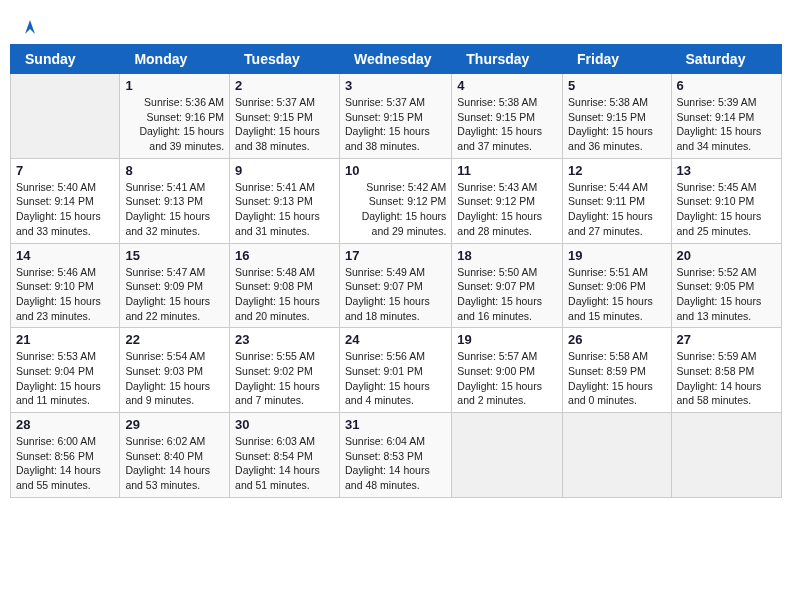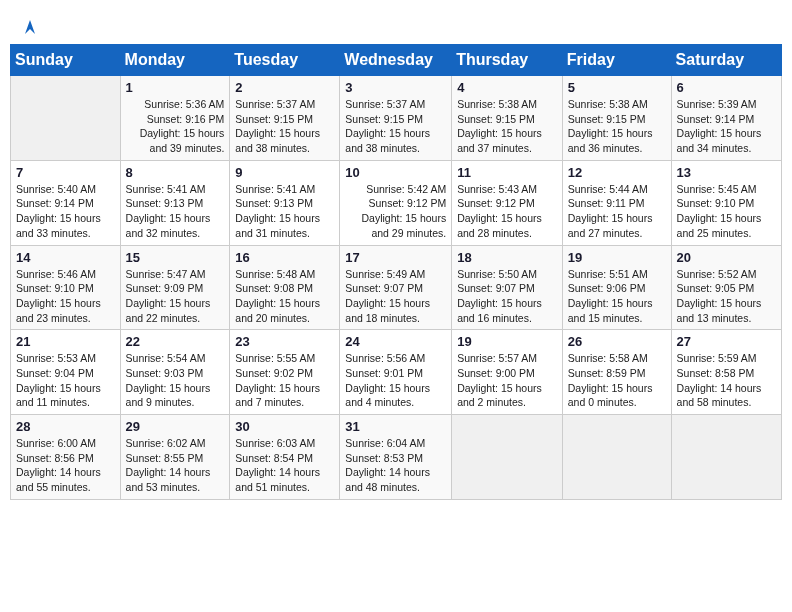--- a/index.html
+++ b/index.html
@@ -38,22 +38,22 @@
     }
     table {
       width: 100%;
       border-collapse: collapse;
       font-size: 11px;
     }
     thead tr th {
       background: #1565c0;
       color: #fff;
       text-align: left;
-      padding: 6px 4px;
-      font-size: 16px;
+      padding: 6px 14px;
+      font-size: 14px;
       font-weight: bold;
       border: 1px solid #1565c0;
     }
     tbody tr td {
       border: 1px solid #ccc;
       vertical-align: top;
       padding: 4px 5px;
       width: 113px;
       min-height: 80px;
       background: #fff;
@@ -310,21 +310,21 @@
         <td>
           <div class="day-num">28</div>
           <div class="day-info" style="white-space: pre-line;">Sunrise: 6:00 AM
 Sunset: 8:56 PM
 Daylight: 14 hours
 and 55 minutes.</div>
         </td>
         <td>
           <div class="day-num">29</div>
           <div class="day-info" style="white-space: pre-line;">Sunrise: 6:02 AM
-Sunset: 8:55 PM
+Sunset: 8:40 PM
 Daylight: 14 hours
 and 53 minutes.</div>
         </td>
         <td>
           <div class="day-num">30</div>
           <div class="day-info" style="white-space: pre-line;">Sunrise: 6:03 AM
 Sunset: 8:54 PM
 Daylight: 14 hours
 and 51 minutes.</div>
         </td>

